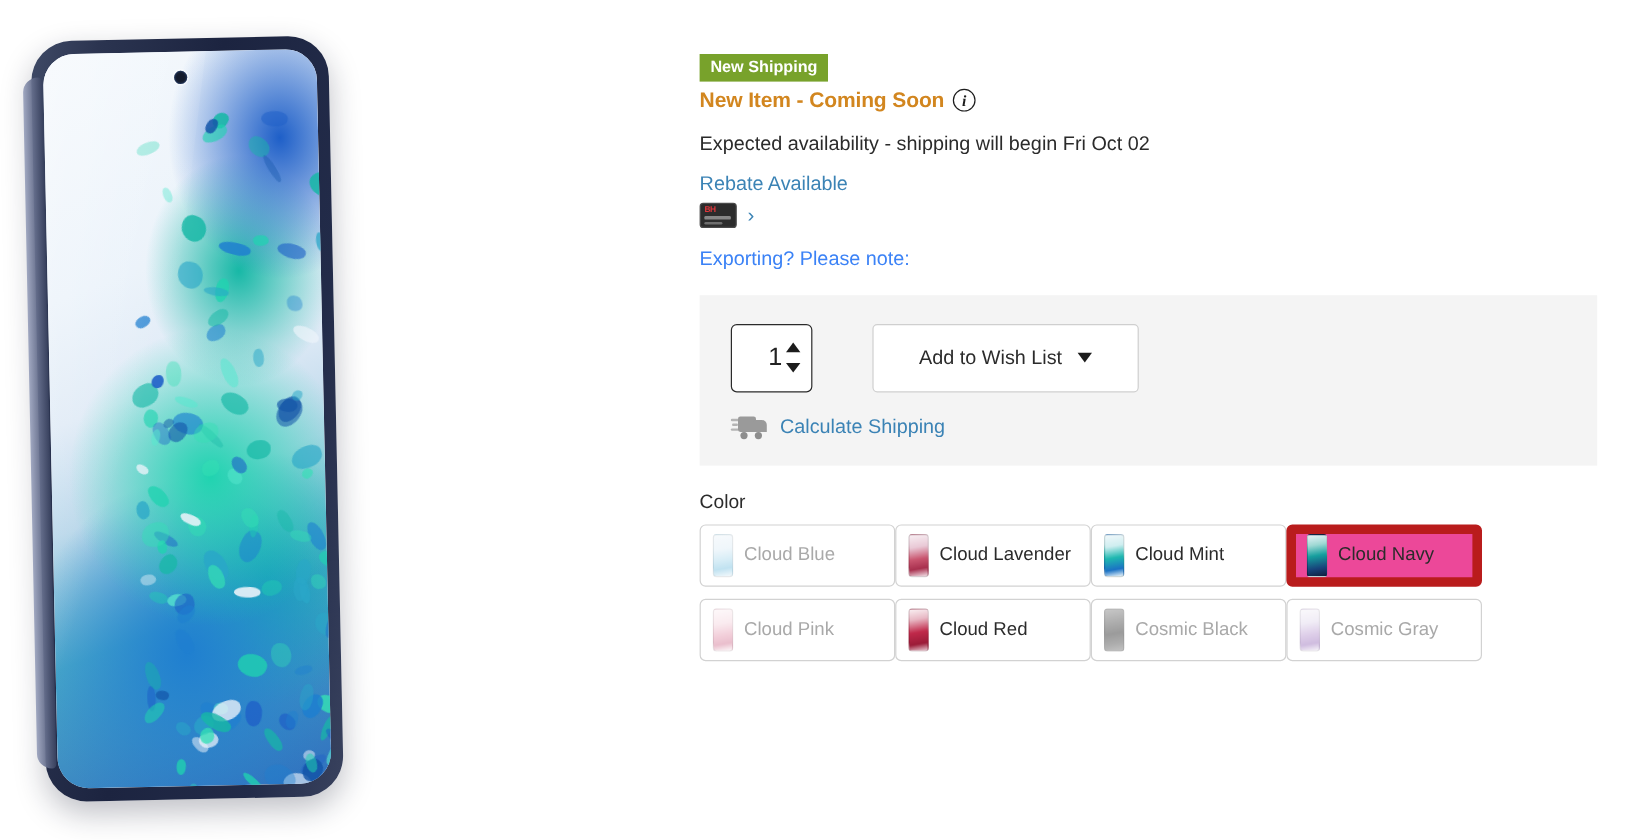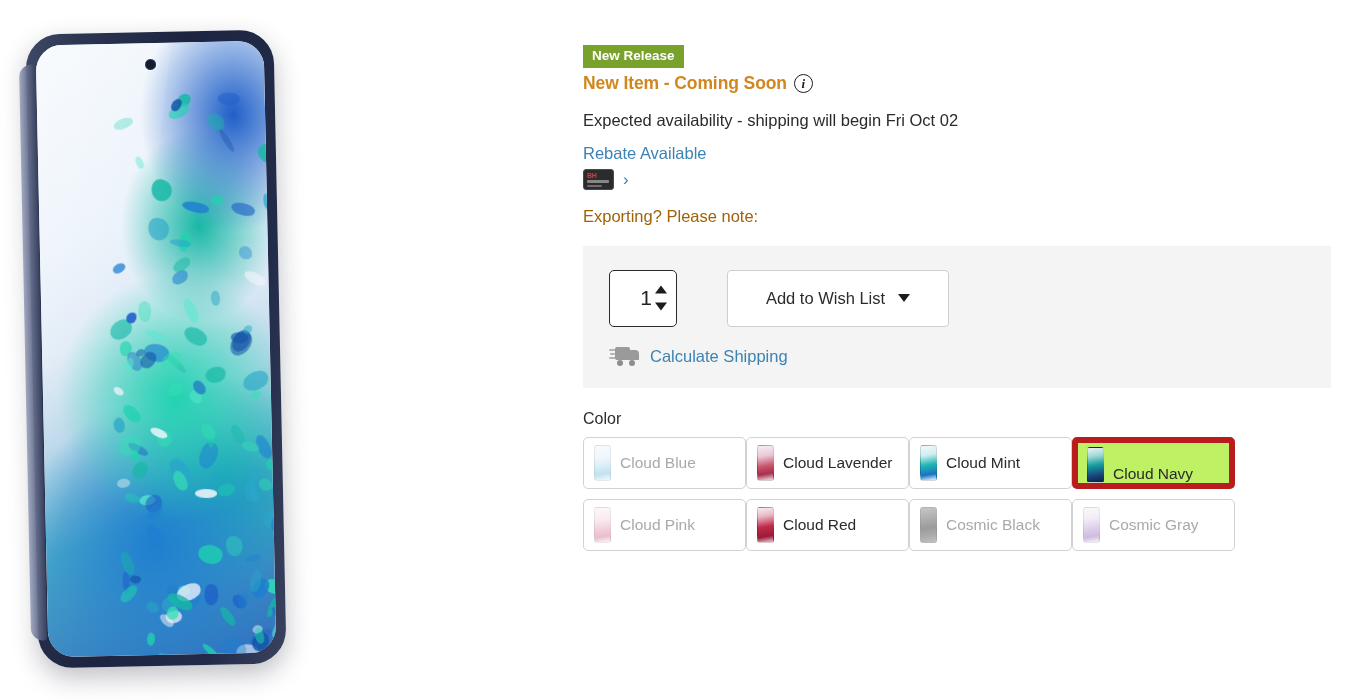--- a/index.html
+++ b/index.html
@@ -162,21 +162,21 @@
     height: 3px; background: #878787; border-radius: 1px;
   }
   .card-icon .stripe2 {
     position: absolute; left: 3px; right: 11px; top: 15px;
     height: 2px; background: #6e6e6e; border-radius: 1px;
   }
   .financing-text { font-size: 16.5px; color: #3b83b5; }
   .chev { color: #3b83b5; font-size: 17px; line-height: 1; margin-left: 1px; }
   .exporting {
     margin-top: 17px;
-    font-size: 16.5px; color: #a16207; cursor: pointer;
+    font-size: 16.5px; color: #3b82f6; cursor: pointer;
   }
 
   
   .purchase-panel {
     margin-top: 20px;
     width: 748px;
     background: #f4f4f4;
     padding: 24px 26px 22px;
   }
   .purchase-row { display: flex; align-items: center; gap: 20px; }
@@ -274,24 +274,23 @@
   .swatch {
     width: 163px; height: 52px;
     background: #ffffff;
     border: 1px solid #d2d2d2;
     border-radius: 5px;
     display: flex; align-items: center; gap: 9px;
     padding: 0 10px;
     cursor: pointer;
   }
   .swatch.selected {
-    border: 6px solid #b91c1c;
-    background: #bef264;
+    border: 8px solid #b91c1c;
+    background: #ec4899;
     padding: 0 9px;
-    align-items: flex-end;
   }
   .swatch .thumb {
     width: 17px; height: 36px;
     border-radius: 3px;
     flex: 0 0 auto;
     border: 1px solid rgba(0,0,0,.12);
     background-size: cover;
   }
   .swatch .cname {
     font-size: 15.5px; color: #2b2b2b;
@@ -436,21 +435,21 @@
             <span class="petal" style="left: 89.188%; top: 86.4597%; width: 10.5421px; height: 21.953px; background: rgb(42, 167, 200); transform: rotate(8deg); opacity: 0.46;"></span>
           </div>
         <div class="glare"></div>
         <div class="camera-hole"></div>
       </div>
     </div>
   </div>
 
   <div class="details">
 
-    <div class="badge">New Release</div>
+    <div class="badge">New Shipping</div>
 
     <div class="coming-soon-row">
       <span class="coming-soon">New Item - Coming Soon</span>
       <span class="info-icon">i</span>
     </div>
 
 
     <div class="availability">Expected availability - shipping will begin Fri Oct 02</div>
 
 

